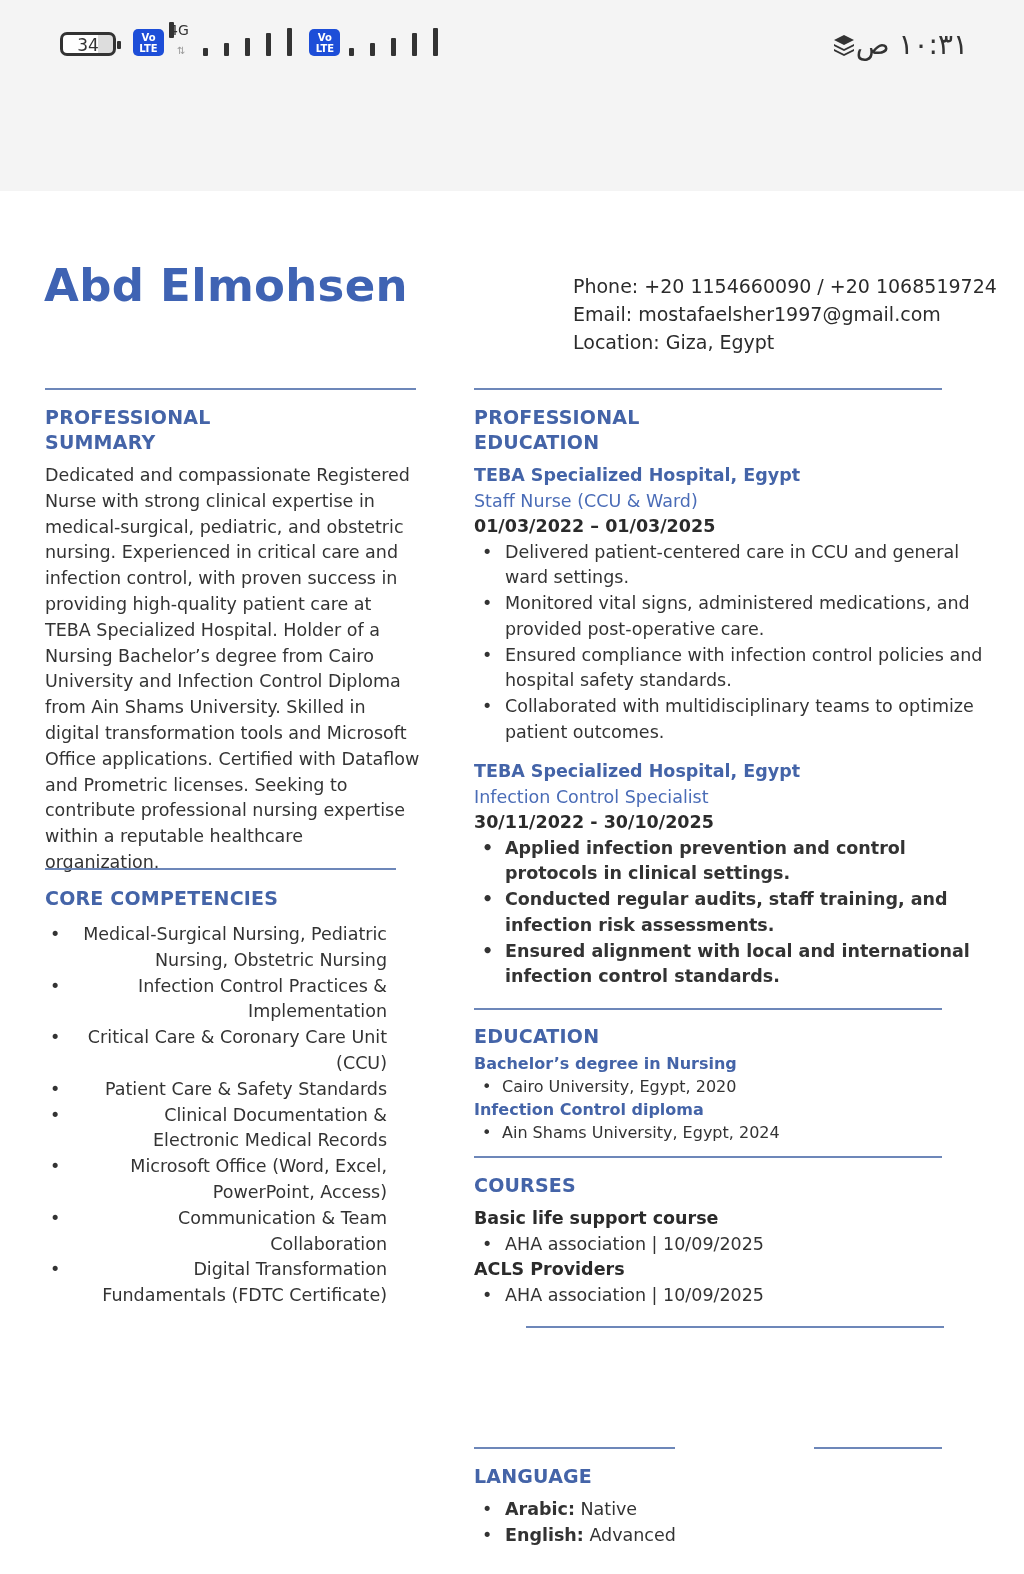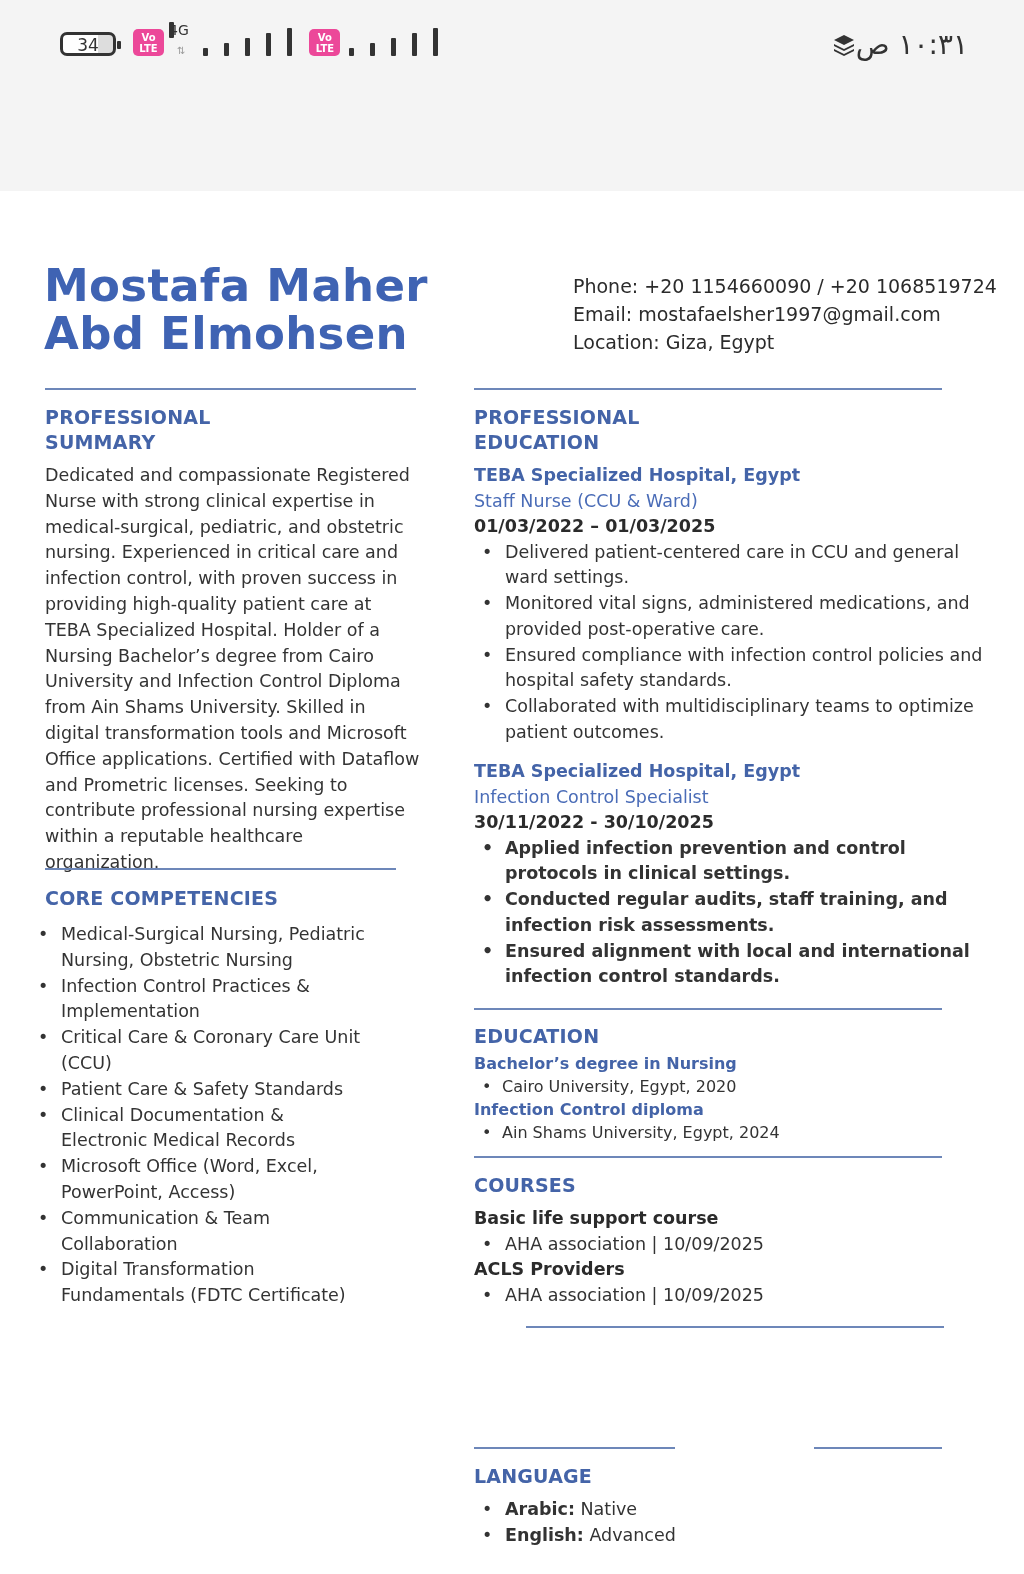--- a/index.html
+++ b/index.html
@@ -14,21 +14,21 @@
     background: #f4f4f4;
   }
   .sb-left { position: absolute; left: 60px; top: 28px; display: flex; align-items: flex-end; gap: 9px; }
   .battery {
     width: 56px; height: 24px; border: 3px solid #333; border-radius: 7px; box-sizing: border-box;
     position: relative; display: flex; justify-content: center;
     font-size: 17px; color: #333; background: linear-gradient(90deg, #fff 0 70%, #ddd 70% 100%);
   }
   .battery::after { content: ""; position: absolute; right: -8px; top: 6px; width: 4px; height: 8px; background: #333; border-radius: 1px; }
   .volte {
-    width: 31px; height: 27px; background: #ec4899; color: #fff; border-radius: 5px;
+    width: 31px; height: 27px; background: #1d4ed8; color: #fff; border-radius: 5px;
     font-size: 10px; font-weight: bold; line-height: 11px; text-align: center;
     display: flex; flex-direction: column; justify-content: center; margin-left: 8px;
   }
   .signal { display: flex; align-items: flex-end; gap: 16px; height: 28px; position: relative; }
   .signal span { width: 5px; background: #333; border-radius: 1px; }
   .net4g { position: absolute; left: -4px; top: -6px; font-size: 14px; color: #333; }
   .arrows { font-size: 10px; color: #999; margin-right: 2px; }
   .sb-right { position: absolute; right: 56px; top: 28px; display: flex; align-items: center; font-size: 28px; color: #333; }
   .layers-icon { width: 24px; height: 24px; }
   .name {
@@ -90,39 +90,38 @@
     <svg class="layers-icon" viewBox="0 0 24 24">
       <path d="M12 2 L22 7 L12 12 L2 7 Z" fill="#333"></path>
       <path d="M2 11 L12 16 L22 11 L22 13 L12 18 L2 13 Z" fill="#333"></path>
       <path d="M2 16 L12 21 L22 16 L22 18 L12 23 L2 18 Z" fill="#333"></path>
     </svg>
     <span dir="rtl">١٠:٣١ ص</span>
   </div>
 </div>
 
 <div class="name">
-  <div>Mostafa Maher</div>
   <div>Abd Elmohsen</div>
 </div>
 <div class="contact">
   <div>Phone: +20 1154660090 / +20 1068519724</div>
   <div>Email: mostafaelsher1997@gmail.com</div>
   <div>Location: Giza, Egypt</div>
 </div>
 
 <div class="rule" style="left:45px; top:388px; width:371px;"></div>
 <div class="sec-title" style="left:45px; top:405px;">
   <div>PROFESSIONAL</div>
   <div>SUMMARY</div>
 </div>
 <div class="para" style="left:45px; top:463px; width:375px;">Dedicated and compassionate Registered Nurse with strong clinical expertise in medical-surgical, pediatric, and obstetric nursing. Experienced in critical care and infection control, with proven success in providing high-quality patient care at TEBA Specialized Hospital. Holder of a Nursing Bachelor’s degree from Cairo University and Infection Control Diploma from Ain Shams University. Skilled in digital transformation tools and Microsoft Office applications. Certified with Dataflow and Prometric licenses. Seeking to contribute professional nursing expertise within a reputable healthcare organization.</div>
 
 <div class="rule" style="left:45px; top:868px; width:351px;"></div>
 <div class="sec-title" style="left:45px; top:886px;">CORE COMPETENCIES</div>
-<ul class="bl" style="left:30px; top:922px; width:345px;">
+<ul class="bl" style="left:42px; top:922px; width:345px;text-align:right;">
   <li>Medical-Surgical Nursing, Pediatric Nursing, Obstetric Nursing</li>
   <li>Infection Control Practices &amp; Implementation</li>
   <li>Critical Care &amp; Coronary Care Unit (CCU)</li>
   <li>Patient Care &amp; Safety Standards</li>
   <li>Clinical Documentation &amp; Electronic Medical Records</li>
   <li>Microsoft Office (Word, Excel, PowerPoint, Access)</li>
   <li>Communication &amp; Team Collaboration</li>
   <li>Digital Transformation Fundamentals (FDTC Certificate)</li>
 </ul>
 

